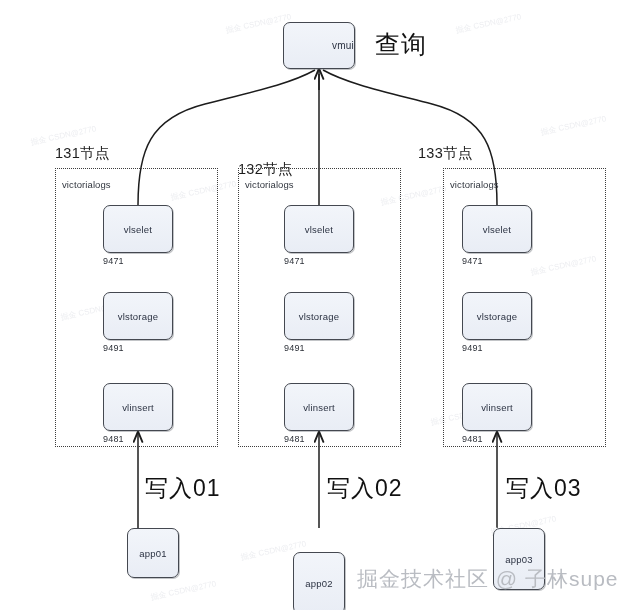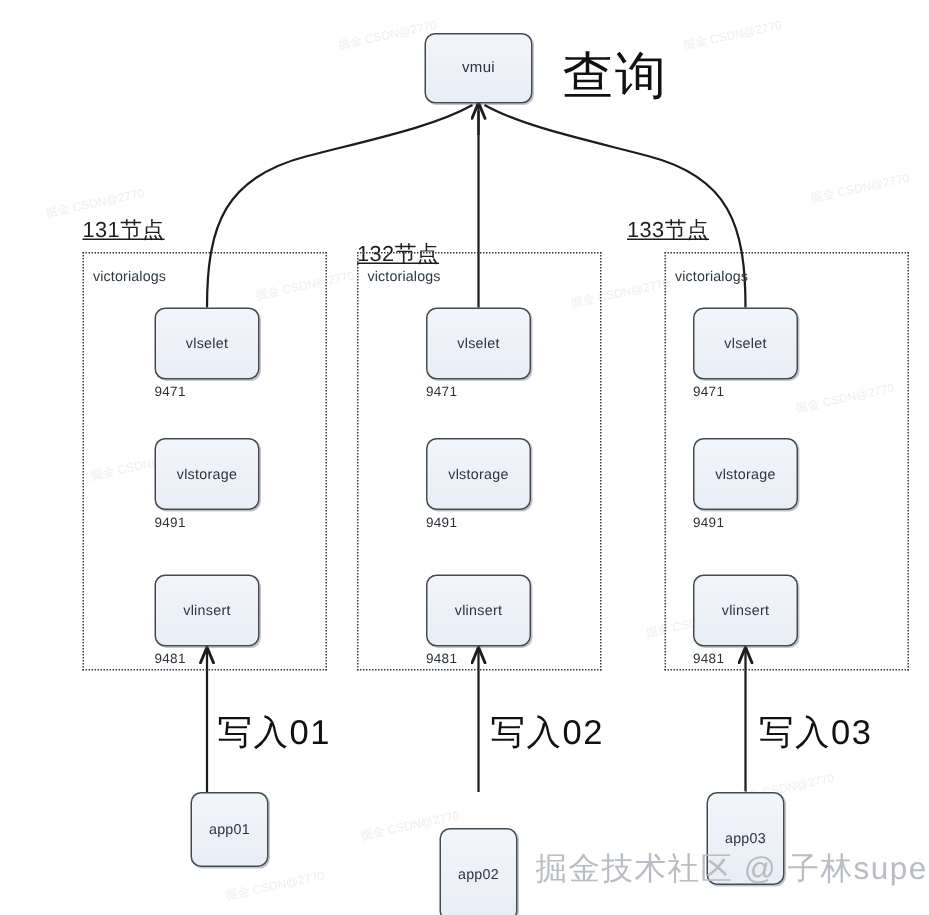--- a/index.html
+++ b/index.html
@@ -57,40 +57,39 @@
     letter-spacing: .1px;
   }
 
   
   .node-heading {
     position: absolute;
     font-size: 14.5px;
     color: #1d1d1d;
     white-space: nowrap;
     letter-spacing: .3px;
-    text-decoration: underline;
   }
 
   
   .port-label {
     position: absolute;
     font-size: 9px;
     color: #2c3038;
     letter-spacing: .2px;
   }
 
   
   .annotation {
     position: absolute;
     font-size: 23px;
     color: #111111;
     white-space: nowrap;
     letter-spacing: 1px;
   }
-  .annotation.query { font-size: 34px; }
+  .annotation.query { font-size: 25px; }
 
   
   .watermark {
     position: absolute;
     font-size: 21px;
     color: #b9bcc2;
     white-space: nowrap;
     letter-spacing: 1px;
   }
   .watermark-faint {
@@ -135,21 +134,21 @@
   <div class="watermark-faint" style="left:455px; top:18px;">掘金 CSDN@2770</div>
   <div class="watermark-faint" style="left:540px; top:120px;">掘金 CSDN@2770</div>
   <div class="watermark-faint" style="left:170px; top:185px;">掘金 CSDN@2770</div>
   <div class="watermark-faint" style="left:380px; top:190px;">掘金 CSDN@2770</div>
   <div class="watermark-faint" style="left:530px; top:260px;">掘金 CSDN@2770</div>
   <div class="watermark-faint" style="left:240px; top:545px;">掘金 CSDN@2770</div>
   <div class="watermark-faint" style="left:150px; top:585px;">掘金 CSDN@2770</div>
   <div class="watermark-faint" style="left:430px; top:410px;">掘金 CSDN@2770</div>
   <div class="watermark-faint" style="left:490px; top:520px;">掘金 CSDN@2770</div>
 
-  <div class="node-box big-label" style="left:283px; top:22px; width:72px; height:47px;">
+  <div class="node-box big-label" style="left:283px; top:22px; width:72px; height:47px;justify-content:flex-end;">
     <span>vmui</span>
   </div>
 
   <div class="annotation query" style="left:375px; top:28px;">查询</div>
 
   <div class="node-heading" style="left:55px; top:144px;">131节点</div>
 
   <div class="node-container" style="left:55px; top:168px; width:163px; height:279px;">
     <span class="container-caption">victorialogs</span>
   </div>
@@ -218,19 +217,19 @@
   </div>
   <div class="port-label" style="left:462px; top:343px;">9491</div>
 
   <div class="node-box" style="left:462px; top:383px; width:70px; height:48px;">
     <span>vlinsert</span>
   </div>
   <div class="port-label" style="left:462px; top:434px;">9481</div>
 
   <div class="annotation" style="left:506px; top:473px;">写入03</div>
 
-  <div class="node-box" style="left:471px; top:528px; width:52px; height:62px;">
+  <div class="node-box" style="left:493px; top:528px; width:52px; height:62px;">
     <span>app03</span>
   </div>
 
   <div class="watermark" style="left:357px; top:565px;">掘金技术社区 @ 子林super</div>
 
 </div>
 
 </body></html>

